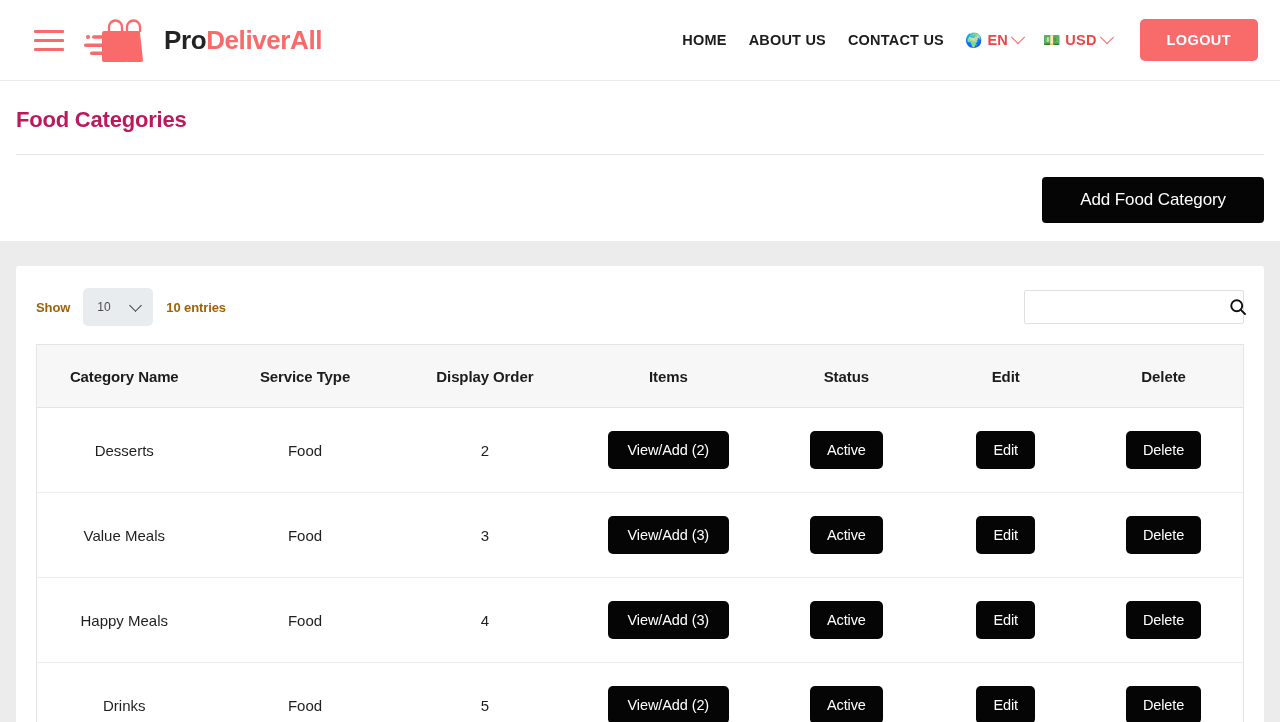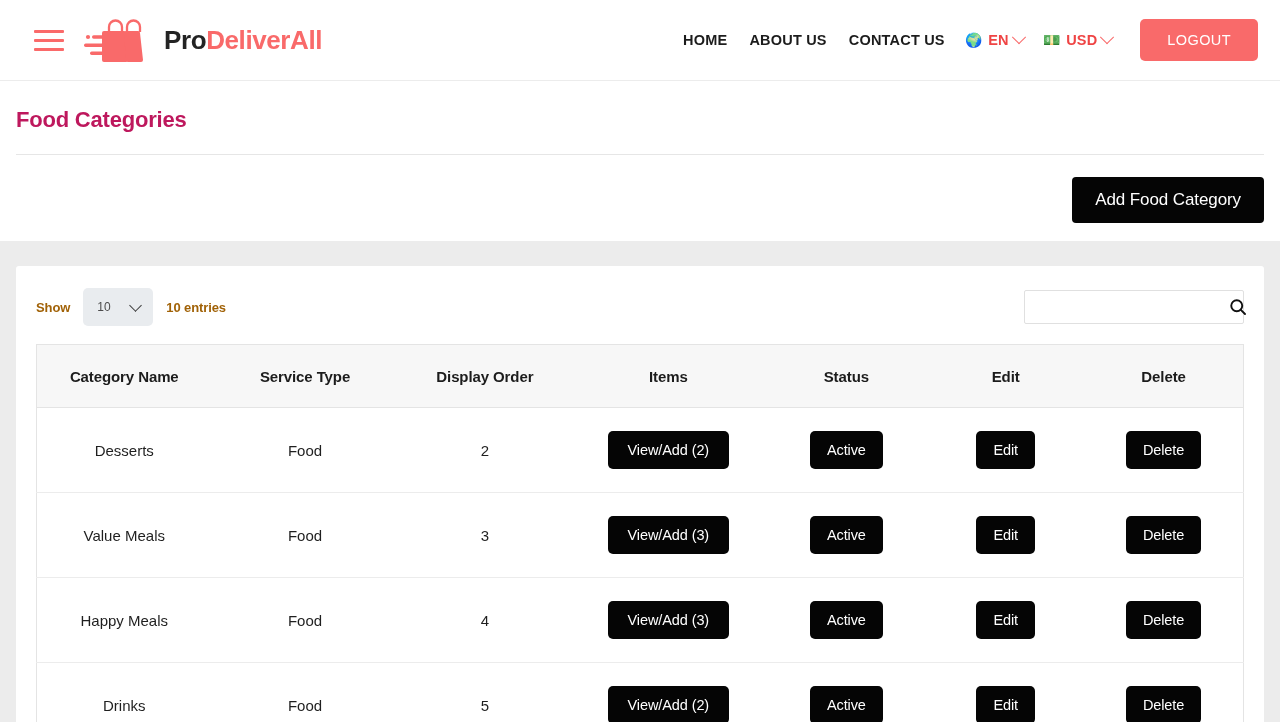--- a/index.html
+++ b/index.html
@@ -106,21 +106,21 @@
     flex: 0 0 auto;
   }
   .logout-btn {
     margin-left: 18px;
     background: #f96a6a;
     color: #ffffff;
     border: none;
     border-radius: 5px;
     font-family: inherit;
     font-size: 14.5px;
-    font-weight: 400;
+    font-weight: 700;
     letter-spacing: 0.4px;
     padding: 13px 27px;
     cursor: pointer;
   }
 
   
   .page-title-wrap {
     padding: 26px 16px 0 16px;
     background: #ffffff;
   }
@@ -142,21 +142,21 @@
   }
   .add-btn {
     background: #050505;
     color: #ffffff;
     border: none;
     border-radius: 4px;
     font-family: inherit;
     font-size: 17px;
     font-weight: 400;
     letter-spacing: -0.1px;
-    padding: 13px 23px;
+    padding: 13px 38px;
     cursor: pointer;
   }
 
   
   .gray-area {
     background: #ececec;
     padding: 25px 16px 0 16px;
     height: 491px;
   }
   .card {

